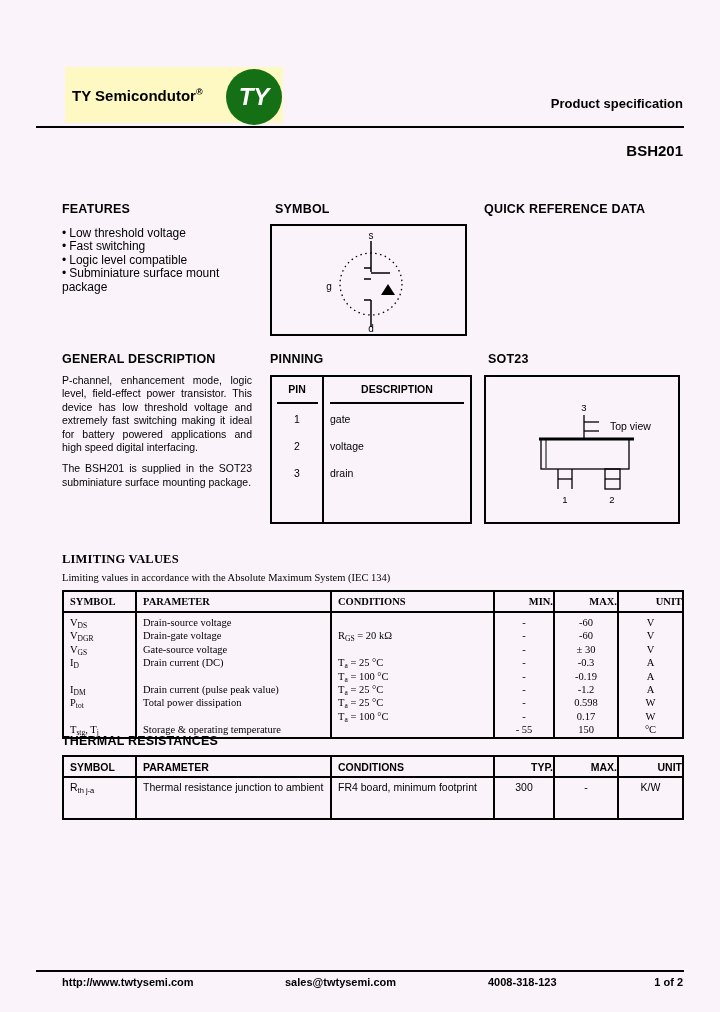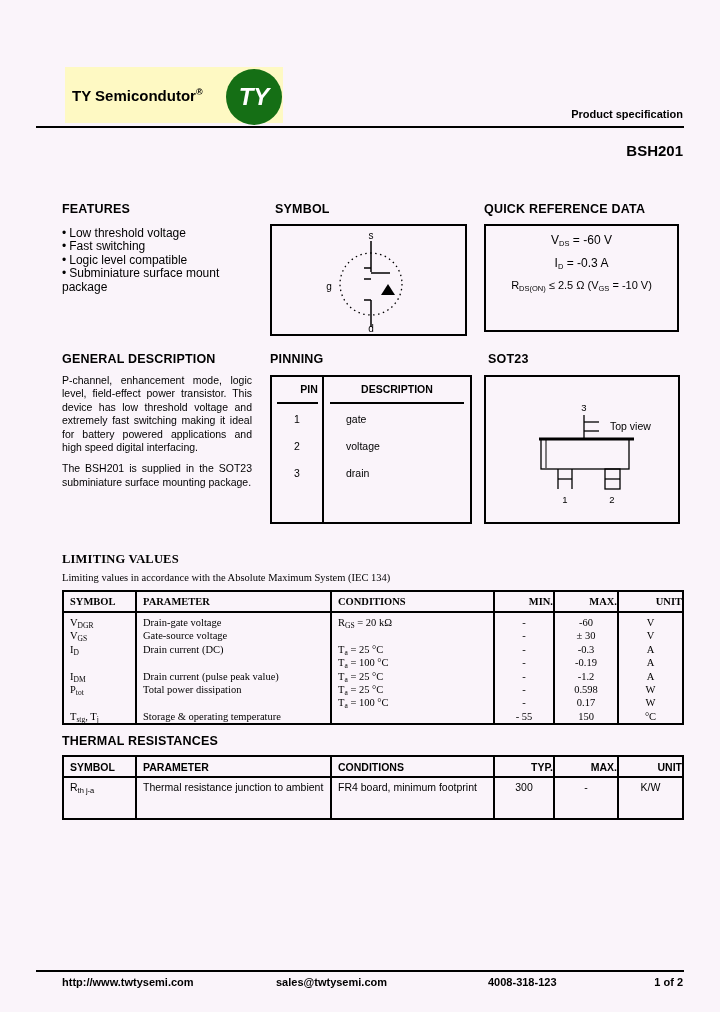--- a/index.html
+++ b/index.html
@@ -5,21 +5,21 @@
   html,body{margin:0;padding:0;}
   .page{position:relative;width:720px;height:1012px;background:#faf4fa;
         font-family:"Liberation Sans",sans-serif;color:#000;overflow:hidden;}
   
   .logo-box{position:absolute;left:65px;top:67px;width:218px;height:56px;background:#fef9c3;}
   .brand{position:absolute;left:7px;top:20px;font-size:15px;font-weight:bold;white-space:nowrap;}
   .brand sup{font-size:9px;}
   .logo-circle{position:absolute;left:161px;top:2px;width:56px;height:56px;border-radius:50%;
                display:flex;align-items:center;justify-content:center;
                color:#fff;font-weight:bold;font-size:24px;font-style:italic;}
-  .spec-label{position:absolute;top:108px;right:37px;font-size:11px;font-weight:bold;}
+  .spec-label{position:absolute;top:96px;right:37px;font-size:13px;font-weight:bold;}
   .rule{position:absolute;left:36px;width:648px;height:2px;background:#000;}
   .rule-top{top:126px;}
   .part-number{position:absolute;top:142px;right:37px;font-size:15px;font-weight:bold;}
   
   .h1{font-size:12.5px;font-weight:bold;letter-spacing:.2px;}
   
   .features{position:absolute;left:62px;top:202px;width:198px;}
   .features ul{list-style:none;margin:11px 0 0 0;padding:0;font-size:12px;line-height:13.4px;}
   .features li .b{margin-right:3px;}
   
@@ -32,29 +32,29 @@
   .qr-line{text-align:center;font-size:12px;margin-bottom:9px;white-space:nowrap;}
   .qr-line:last-child{font-size:11px;}
   
   .gendesc{position:absolute;left:62px;top:352px;width:190px;}
   .gendesc p{margin:8px 0 0 0;font-size:10.5px;line-height:13.4px;text-align:justify;}
   
   .pinning{position:absolute;left:270px;top:352px;}
   .pin-table{margin-top:9px;position:relative;width:198px;height:145px;border:2px solid #000;font-size:10.5px;}
   .pin-divider{position:absolute;left:50px;top:0;bottom:0;width:2px;background:#000;}
   .pin-h{position:absolute;top:6px;font-weight:bold;text-align:center;font-size:10.5px;}
-  .pin-h-pin{left:12px;width:50px;}
+  .pin-h-pin{left:0;width:50px;}
   .pin-h-desc{left:52px;right:0;}
   .pin-underline{position:absolute;top:25px;height:1.5px;background:#000;}
   .pin-u1{left:5px;width:41px;}
   .pin-u2{left:58px;right:6px;}
   .pin-rows{position:absolute;left:0;right:0;top:29px;}
   .pin-row{display:flex;height:26.8px;align-items:center;}
   .pin-num{width:50px;text-align:center;}
-  .pin-desc{padding-left:24px;}
+  .pin-desc{padding-left:8px;}
   
   .sot23{position:absolute;left:484px;top:352px;}
   .sot23 .h1{margin-left:4px;}
   .sot-frame{margin-top:9px;width:192px;height:145px;}
   
   .tbl-sec{position:absolute;left:62px;width:620px;}
   .limiting{top:552px;font-family:Liberation Serif, serif;}
   .thermal{top:734px;}
   .subtitle{font-size:10.5px;margin-top:5px;}
   table.spec{border-collapse:collapse;table-layout:fixed;width:620px;margin-top:7px;
@@ -65,21 +65,21 @@
   table.spec th.center{text-align:right;padding-left:0;}
   table.spec td{height:13.4px;line-height:13.4px;padding-left:6px;}
   table.spec td.center{text-align:center;padding-left:0;}
   #lv-body tr:first-child td{padding-top:3px;}
   #tr-body td{height:37px;line-height:13.4px;vertical-align:top;padding-top:3px;white-space:normal;}
   sub{font-size:7.5px;line-height:0;position:relative;top:2px;vertical-align:baseline;}
   
   .rule-bottom{top:970px;}
   .footer-item{position:absolute;top:976px;font-size:11px;font-weight:bold;}
   .f-web{left:62px;}
-  .f-mail{left:276px;}
+  .f-mail{left:285px;}
   .f-phone{left:488px;}
   .f-page{right:37px;}
   svg text{font-family:"Liberation Sans",sans-serif;}
 </style>
 </head>
 <body>
 
 <div class="page">
 
   <div class="logo-box">
@@ -114,25 +114,20 @@
         <line x1="92" y1="74" x2="99" y2="74" stroke="#000" stroke-width="1.5"></line>
         <line x1="99" y1="74" x2="99" y2="101" stroke="#000" stroke-width="1.5"></line>
         <text x="57" y="64" font-size="10" text-anchor="middle">g</text>
         <text x="99" y="106" font-size="10" text-anchor="middle">d</text>
       </svg>
     </div>
   </div>
 
   <div class="quickref">
     <div class="h1">QUICK REFERENCE DATA</div>
-    <div class="frame qr-frame">
-      <div class="qr-line"><span>V</span><sub>DS</sub><span> = -60 V</span></div>
-      <div class="qr-line"><span>I</span><sub>D</sub><span> = -0.3 A</span></div>
-      <div class="qr-line"><span>R</span><sub>DS(ON)</sub><span> ≤ 2.5 Ω (V</span><sub>GS</sub><span> = -10 V)</span></div>
-    </div>
   </div>
 
   <div class="gendesc">
     <div class="h1">GENERAL DESCRIPTION</div>
     <div id="gendesc-paras">
         <p>P-channel, enhancement mode, logic level, field-effect power transistor. This device has low threshold voltage and extremely fast switching making it ideal for battery powered applications and high speed digital interfacing.</p>
         <p>The BSH201 is supplied in the SOT23 subminiature surface mounting package.</p>
       </div>
   </div>
 
@@ -201,20 +196,28 @@
             <th>SYMBOL</th>
             <th>PARAMETER</th>
             <th>CONDITIONS</th>
             <th class="center">MIN.</th>
             <th class="center">MAX.</th>
             <th class="center">UNIT</th>
           </tr>
         </thead>
       <tbody id="lv-body">
           <tr>
+            <td><span>V</span><sub>DS</sub></td>
+            <td><span>Drain-source voltage</span></td>
+            <td></td>
+            <td class="center"><span>-</span></td>
+            <td class="center"><span>-60</span></td>
+            <td class="center"><span>V</span></td>
+          </tr>
+          <tr>
             <td><span>V</span><sub>DGR</sub></td>
             <td><span>Drain-gate voltage</span></td>
             <td><span>R</span><sub>GS</sub><span> = 20 kΩ</span></td>
             <td class="center"><span>-</span></td>
             <td class="center"><span>-60</span></td>
             <td class="center"><span>V</span></td>
           </tr>
           <tr>
             <td><span>V</span><sub>GS</sub></td>
             <td><span>Gate-source voltage</span></td>

